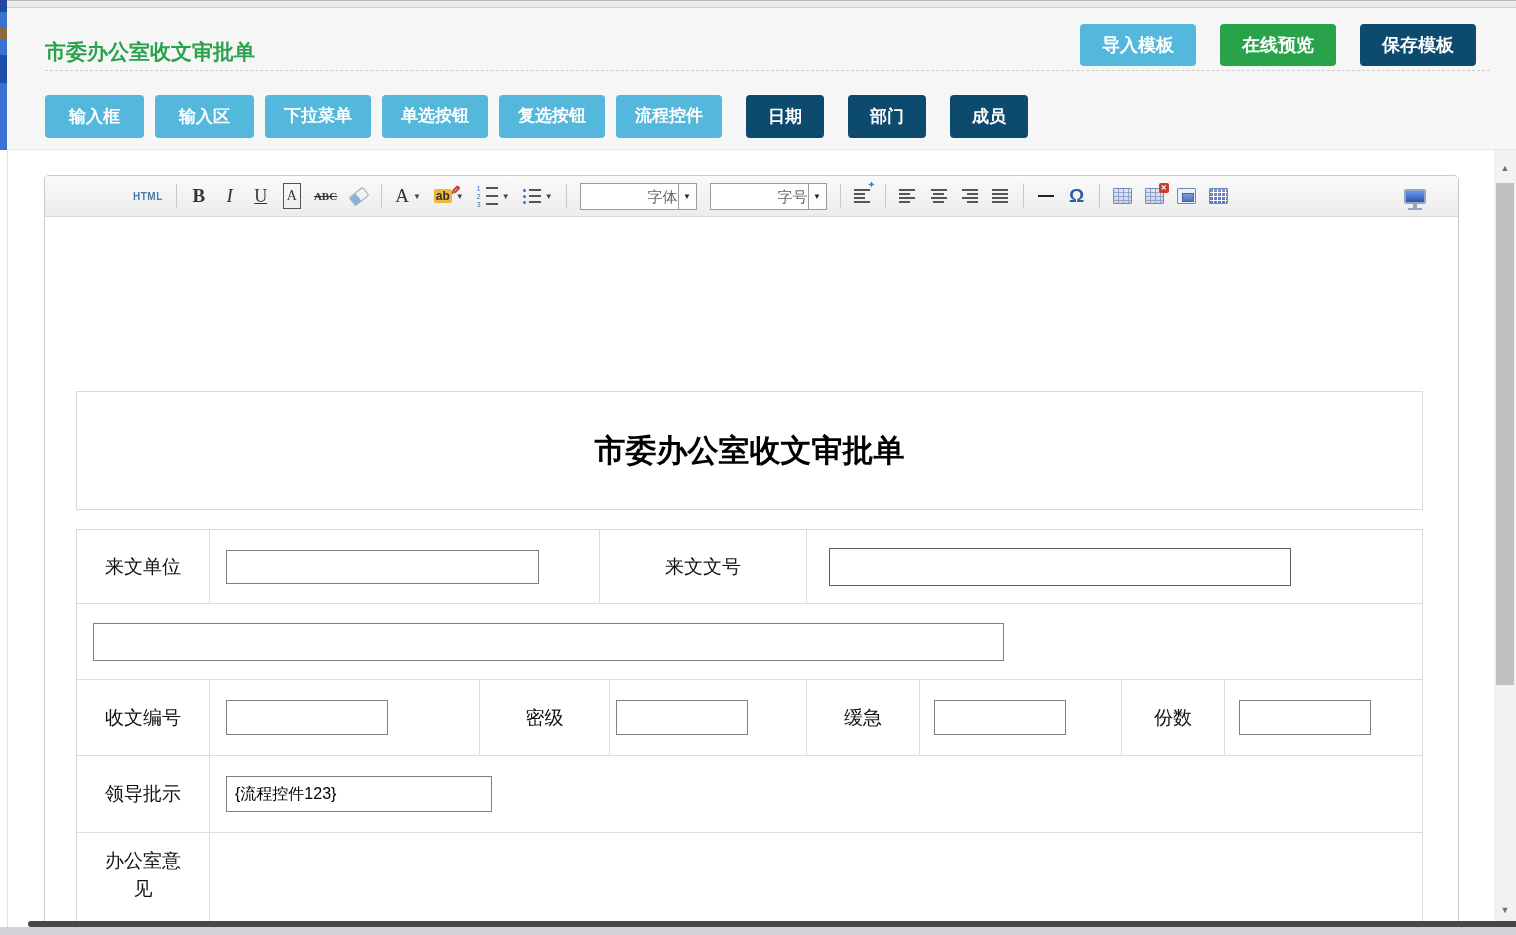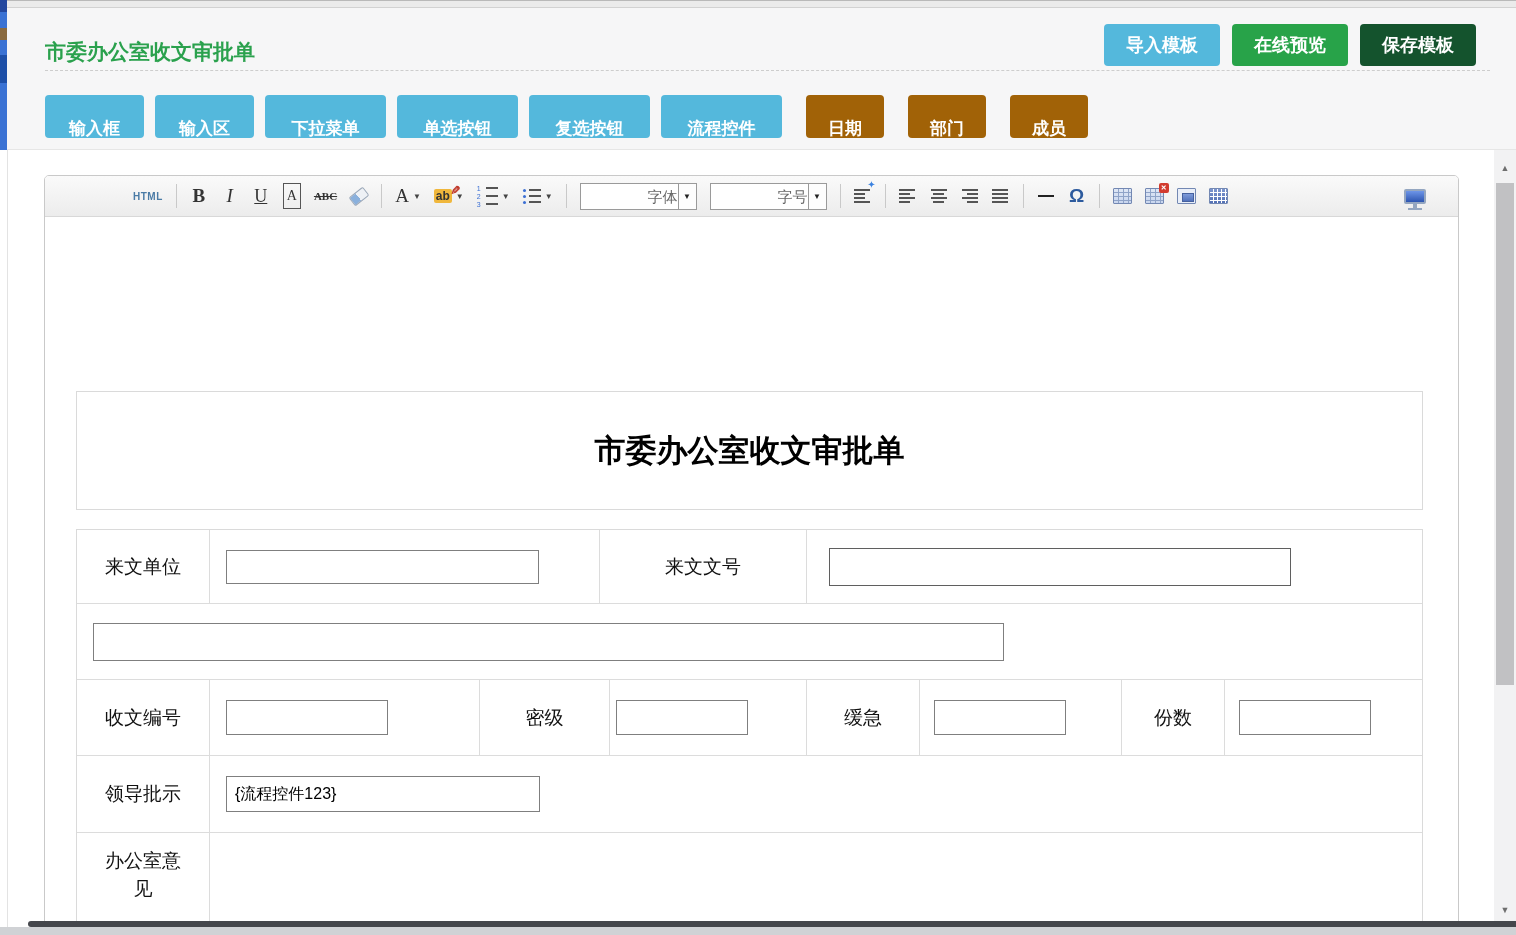--- a/index.html
+++ b/index.html
@@ -19,32 +19,32 @@
   .left-strip .seg-dark2 { position:absolute; top:55px; left:0; width:7px; height:28px; background:#1d4fa8; }
   .left-border { position:absolute; left:7px; top:150px; height:785px; width:1px; background:#e3e3e3; }
 
   
   .header { position:absolute; top:8px; left:7px; right:0; height:142px;
     background:#f6f6f7; border-bottom:1px solid #e6e6e6; }
   .header-title { position:absolute; left:38px; top:30px; font-size:21px;
     font-weight:bold; color:#2aa14d; }
   .header-sep { position:absolute; top:62px; left:38px; right:26px;
     border-top:1px dashed #cdcdcd; }
-  .header-actions { position:absolute; top:16px; right:40px; display:flex; gap:12px; }
+  .header-actions { position:absolute; top:16px; right:40px; display:flex; gap:24px; }
   .btn { border:none; cursor:pointer; color:#fff; font-weight:bold;
     font-family:"Liberation Sans",sans-serif; border-radius:4px; text-align:center; }
   .btn-action { height:42px; min-width:116px; padding:0 18px; font-size:18px; }
   .btn-import { background:#54b8dc; }
   .btn-preview { background:#28a349; }
-  .btn-save { background:#14532d; }
+  .btn-save { background:#0c4a6e; }
   .widget-row { position:absolute; left:38px; top:87px; display:flex; gap:11px; align-items:center; }
-  .btn-widget { height:43px; line-height:43px; font-size:17px; padding:12px; }
+  .btn-widget { height:43px; line-height:43px; font-size:17px; padding:0; }
   .btn-info { background:#54b8dc; }
-  .btn-primary { background:#a16207;text-align:center; }
-  .w2 { width:78px; } .w3 { width:99px; } .w4 { width:121px; }
+  .btn-primary { background:#0c4a6e;text-align:center; }
+  .w2 { width:78px; } .w3 { width:99px; } .w4 { width:106px;font-family:Liberation Mono, monospace; }
   .gap-left { margin-left:13px; }
 
   
   .editor { position:absolute; left:44px; top:175px; width:1415px; height:751px;
     border:1px solid #c9c9c9; border-radius:5px 5px 0 0; background:#fff; overflow:hidden; }
   .toolbar { height:41px; background:linear-gradient(#fafafa,#ececec);
     border-bottom:1px solid #d8d8d8; display:flex; align-items:center;
     padding:0 18px 0 88px; gap:13px; }
   .tb-sep { width:1px; height:24px; background:#c9c9c9; flex:0 0 1px; }
   .ico { display:inline-flex; align-items:center; justify-content:center;
@@ -127,21 +127,21 @@
   .c-label { flex:0 0 133px; }
   .r1-c2 { flex:0 0 390px; } .r1-c3 { flex:0 0 207px; }
   .r4-c2 { flex:0 0 270px; } .r4-c3 { flex:0 0 130px; } .r4-c4 { flex:0 0 197px; }
   .r4-c5 { flex:0 0 113px; } .r4-c6 { flex:0 0 202px; } .r4-c7 { flex:0 0 103px; }
   .i-r1a { width:313px; height:34px; margin-left:16px; }
   .i-r1b { width:462px; height:38px; margin-left:22px; border-color:#5f5f5f; }
   .i-wide { width:911px; height:38px; margin-left:16px; }
   .i-r4a { width:162px; height:35px; margin-left:16px; }
   .i-r4b { width:132px; height:35px; margin-left:6px; }
   .i-r4c { width:132px; height:35px; margin-left:14px; }
-  .i-r5 { width:314px; height:36px; margin-left:16px; }
+  .i-r5 { width:266px; height:36px; margin-left:16px; }
   .r6 .fcell { align-items:flex-start; }
   .r6 .fl { align-items:flex-start; padding-top:14px; }
   .wrap-label { display:inline-block; max-width:82px; }
 
   
   .tooltip { position:absolute; left:784px; top:373px; width:218px; height:44px;
     background:#fcf4da; border:1px solid #d9bd80; border-radius:9px;
     box-shadow:0 1px 3px rgba(0,0,0,.18); display:flex; align-items:center;
     padding:0 13px; font-size:17px; color:#4a4a4a; z-index:5; }
   .tooltip a { color:#2f2fd3; text-decoration:underline; cursor:pointer; }

